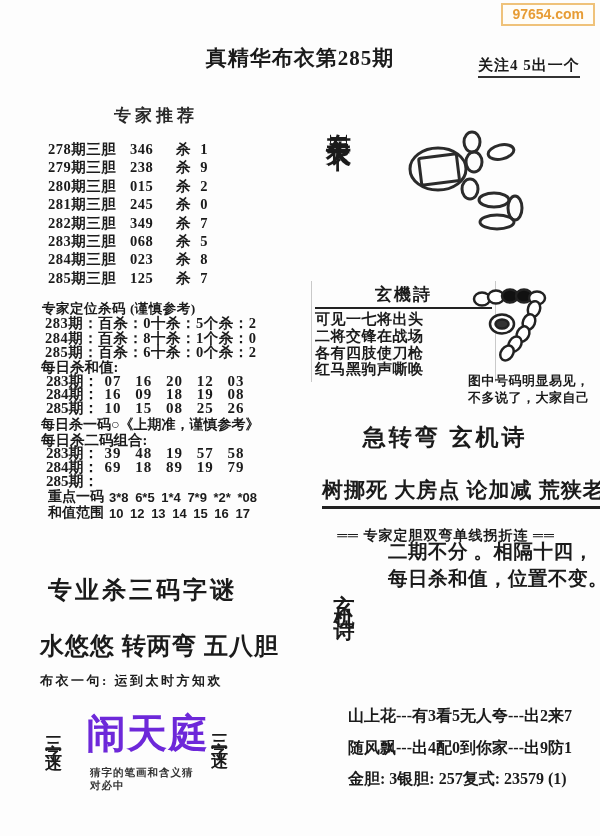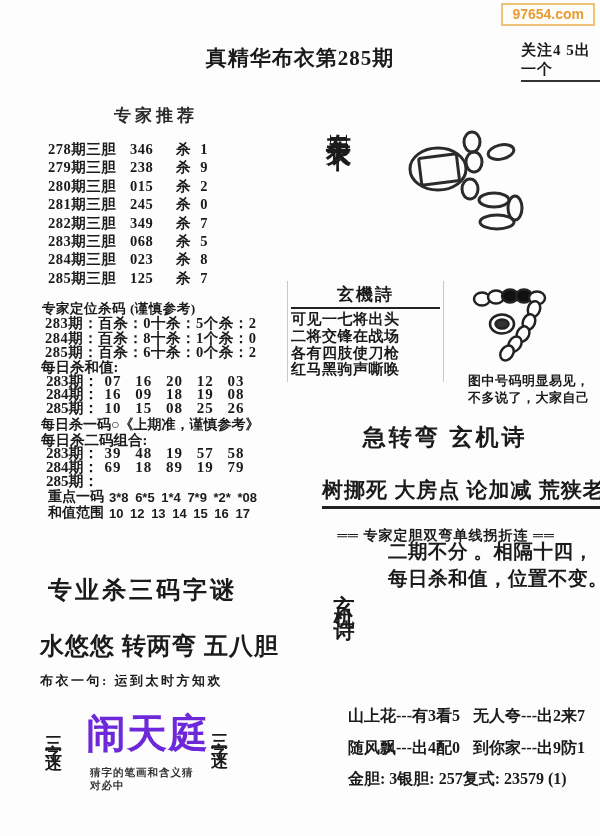--- a/index.html
+++ b/index.html
@@ -13,22 +13,22 @@
     position:absolute; right:5px; top:3px; border:2px solid #efc27a;
     color:#e79c35; background:#fffdf8; padding:0 9px; font:700 14px "Liberation Sans", sans-serif;
     line-height:19px;
   }
   
   .main-title {
     position:absolute; left:0; top:44px; width:600px; text-align:center;
     font-size:21px; font-weight:700; letter-spacing:1px;
   }
   .header-note {
-    position:absolute; left:478px; top:41px; font-size:15px; font-weight:700;
-    border-bottom:2px solid #333; padding-bottom:1px; letter-spacing:1px;margin-left:43px;
+    position:absolute; left:478px; top:56px; font-size:15px; font-weight:700;
+    border-bottom:2px solid #333; padding-bottom:1px; letter-spacing:1px;
   }
   
   .left-col { position:absolute; left:30px; top:104px; width:272px; }
   .expert-header { text-align:center; font-size:17px; font-weight:700; letter-spacing:4px; transform:translateX(-10px); color:#2a2a2a; }
   .dan-table { margin-top:13px; padding-left:18px; }
   .dan-row { display:flex; font-size:14.5px; font-weight:700; line-height:18.4px; letter-spacing:0.5px; }
   .dan-row .dp { width:82px; }
   .dan-row .dn { width:46px; }
   .dan-row .dk { word-spacing:5px; }
   .pk-title { font-size:13.5px; font-weight:700; margin-top:14px; padding-left:12px; letter-spacing:0.5px; line-height:15px; }
@@ -42,31 +42,31 @@
   .puzzle-title { position:absolute; left:48px; top:574px; font-size:24px; font-weight:700; letter-spacing:3px; }
   .puzzle-line { position:absolute; left:40px; top:630px; font-size:24px; font-weight:700; letter-spacing:1px; }
   .buyi-line { position:absolute; left:40px; top:672px; font-size:13px; font-weight:700; letter-spacing:2.5px; }
   .tcm-side { position:absolute; writing-mode:vertical-rl; font-size:17px; font-weight:700; letter-spacing:9px; }
   .tcm-answer { position:absolute; left:86px; top:706px; font-size:40px; font-weight:700; letter-spacing:1px; color:#6d28d9; }
   .tcm-hint { position:absolute; left:90px; top:766px; font-size:10.5px; font-weight:700; line-height:13px; letter-spacing:1px; color:#333; }
   
   .rt-title { position:absolute; left:322px; top:114px; writing-mode:vertical-rl; font-size:25px; font-weight:700; letter-spacing:5px; }
   .coin-svg { position:absolute; left:366px; top:112px; }
   .beads-svg { position:absolute; left:460px; top:282px; }
-  .xj-box { position:absolute; left:287px; top:281px; width:157px; border-left:1px solid #c9c9c9; border-right:1px solid #c9c9c9; padding:2px 0 4px; }
+  .xj-box { position:absolute; left:311px; top:281px; width:185px; border-left:1px solid #c9c9c9; border-right:1px solid #c9c9c9; padding:2px 0 4px; }
   .xj-title { text-align:center; font-size:17px; font-weight:700; letter-spacing:2px; border-bottom:2.5px solid #222; padding-bottom:1px; margin:0 3px 2px; }
   .xj-line { font-size:15px; font-weight:700; line-height:16.8px; letter-spacing:0.5px; padding-left:3px; }
   .fig-note { position:absolute; left:468px; top:372px; font-size:13px; font-weight:700; line-height:17px; letter-spacing:0.5px; white-space:nowrap; }
   .sharp-title { position:absolute; left:320px; top:422px; width:250px; text-align:center; font-size:23px; font-weight:700; letter-spacing:3px; }
   .sharp-line { position:absolute; left:322px; top:476px; font-size:21px; font-weight:700; letter-spacing:1px; white-space:nowrap; border-bottom:3px solid #222; padding-bottom:2px; }
   .divider-line { position:absolute; left:300px; top:527px; width:292px; text-align:center; font-size:14px; font-weight:700; letter-spacing:1px; }
   .poem-side { position:absolute; left:330px; top:577px; writing-mode:vertical-rl; font-size:21px; font-weight:700; letter-spacing:13px; }
   .poem-text { position:absolute; left:388px; top:538px; font-size:19.5px; font-weight:700; line-height:27px; letter-spacing:0.5px; white-space:nowrap; }
   .bottom-block { position:absolute; left:348px; top:700px; white-space:nowrap; }
-  .bp-row { display:flex; gap:13px; font-size:16px; font-weight:700; line-height:31.5px; }
+  .bp-row { display:flex; font-size:16px; font-weight:700; line-height:31.5px; }
   .bottom-final { font-size:16px; font-weight:700; line-height:31.5px; }
   svg { display:block; }
 </style>
 </head>
 <body>
 
 <div class="page">
 
   <div class="watermark">97654.com</div>
 

